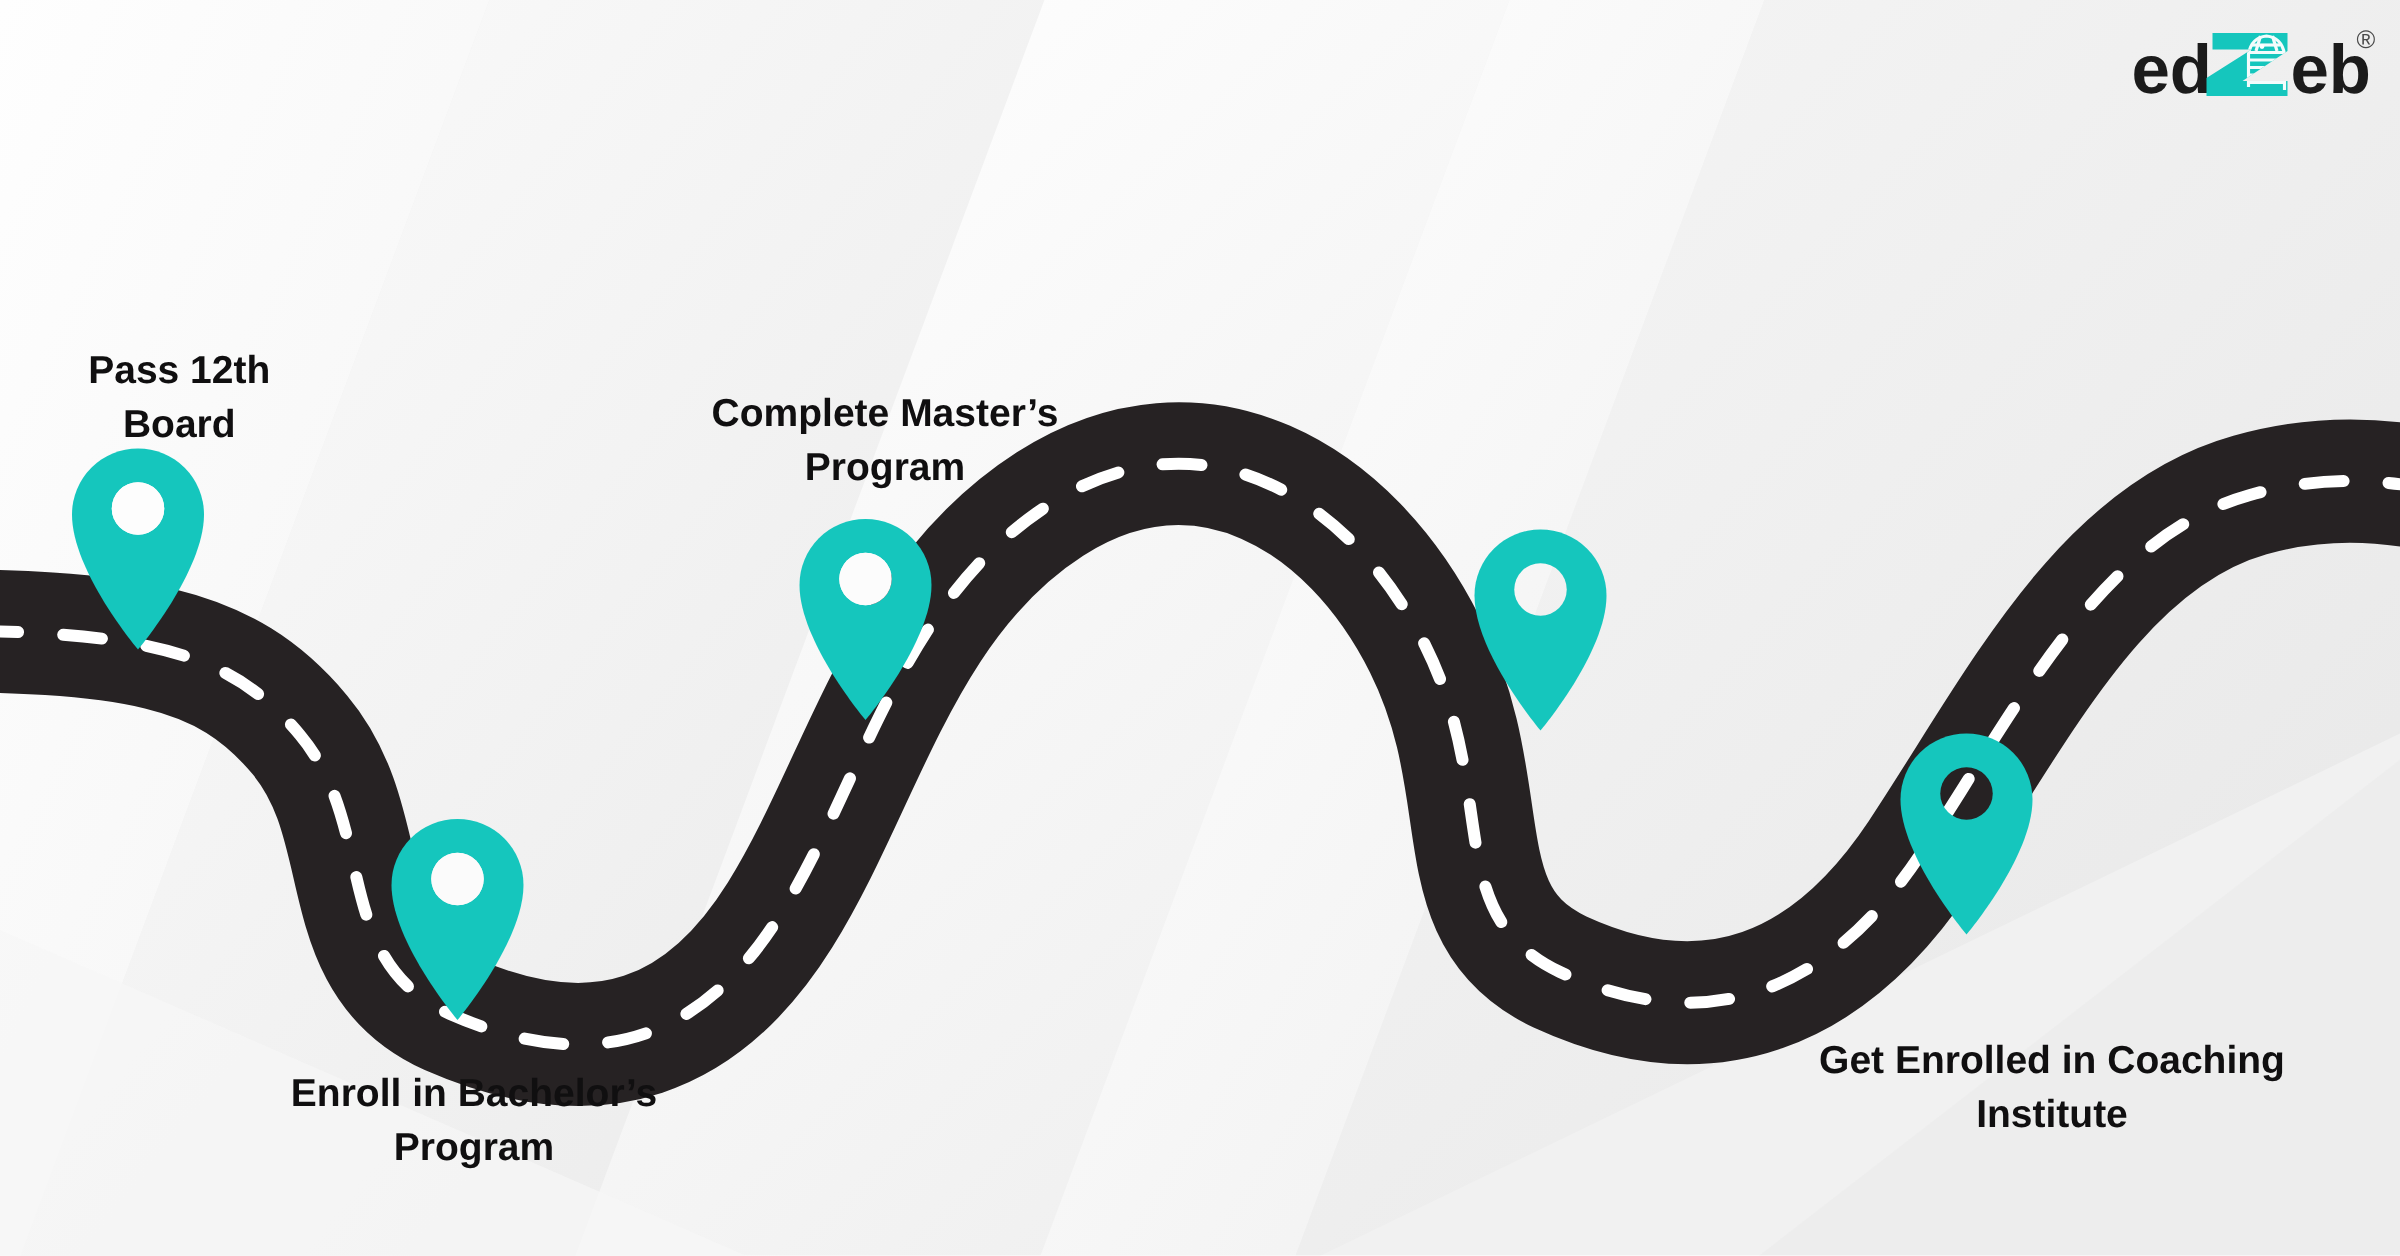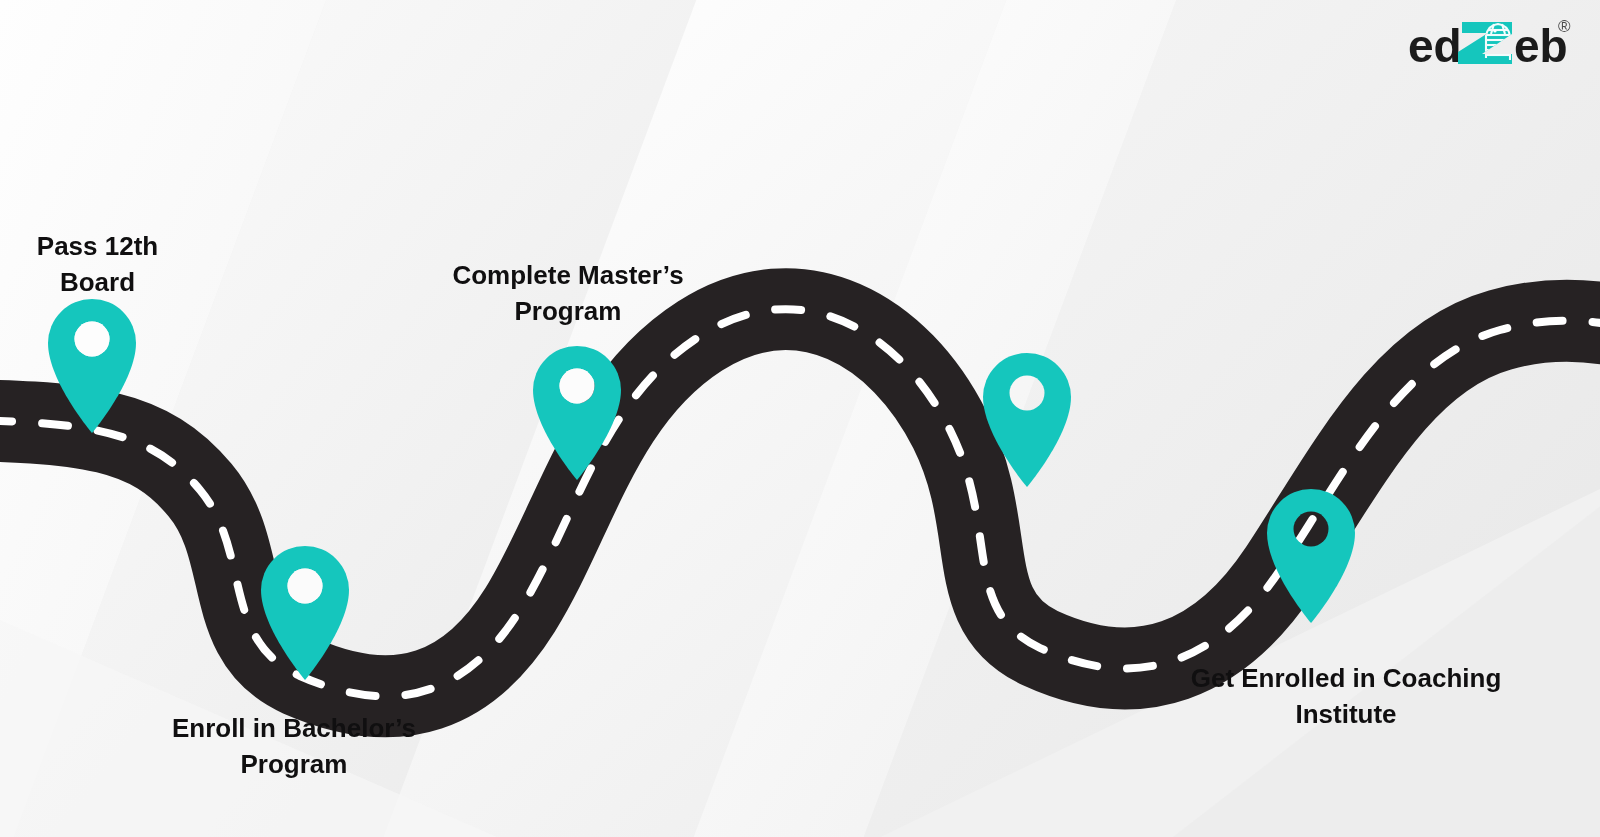--- a/index.html
+++ b/index.html
@@ -20,21 +20,21 @@
   #bg {
     position: absolute;
     inset: 0;
     z-index: 0;
   }
 
   
   #logo {
     position: absolute;
     top: 14px;
-    right: 24px;
+    right: 11px;
     z-index: 40;
     display: flex;
     align-items: flex-start;
     justify-content: center;
   }
   #logo .logo-svg { display: block; }
 
   
   #header {
     position: absolute;
@@ -89,26 +89,27 @@
     position: absolute;
     z-index: 25;
     color: #100f10;
     font-family: "Liberation Sans", sans-serif;
     font-weight: bold;
     font-size: 26px;
     line-height: 36px;
     text-align: center;
     white-space: pre-line;
     pointer-events: none;
+    padding-left: 22px;
   }
   #label-0 { left: 0px;    top: 228px; width: 195px; }
   #label-1 { left: 148px;  top: 710px; width: 292px; }
   #label-2 { left: 420px;  top: 257px; width: 296px; }
   #label-3 { left: 930px;  top: 284px; width: 300px; }
-  #label-4 { left: 1150px; top: 660px; width: 392px; }
+  #label-4 { left: 1150px; top: 688px; width: 392px; }
 </style>
 </head>
 <body>
 
 <div id="stage">
 
   <svg id="bg" viewBox="0 0 1600 837" preserveAspectRatio="none">
     <defs>
       <linearGradient id="gA" x1="0" y1="0" x2="1" y2="1">
         <stop offset="0%" stop-color="#ffffff"></stop>

